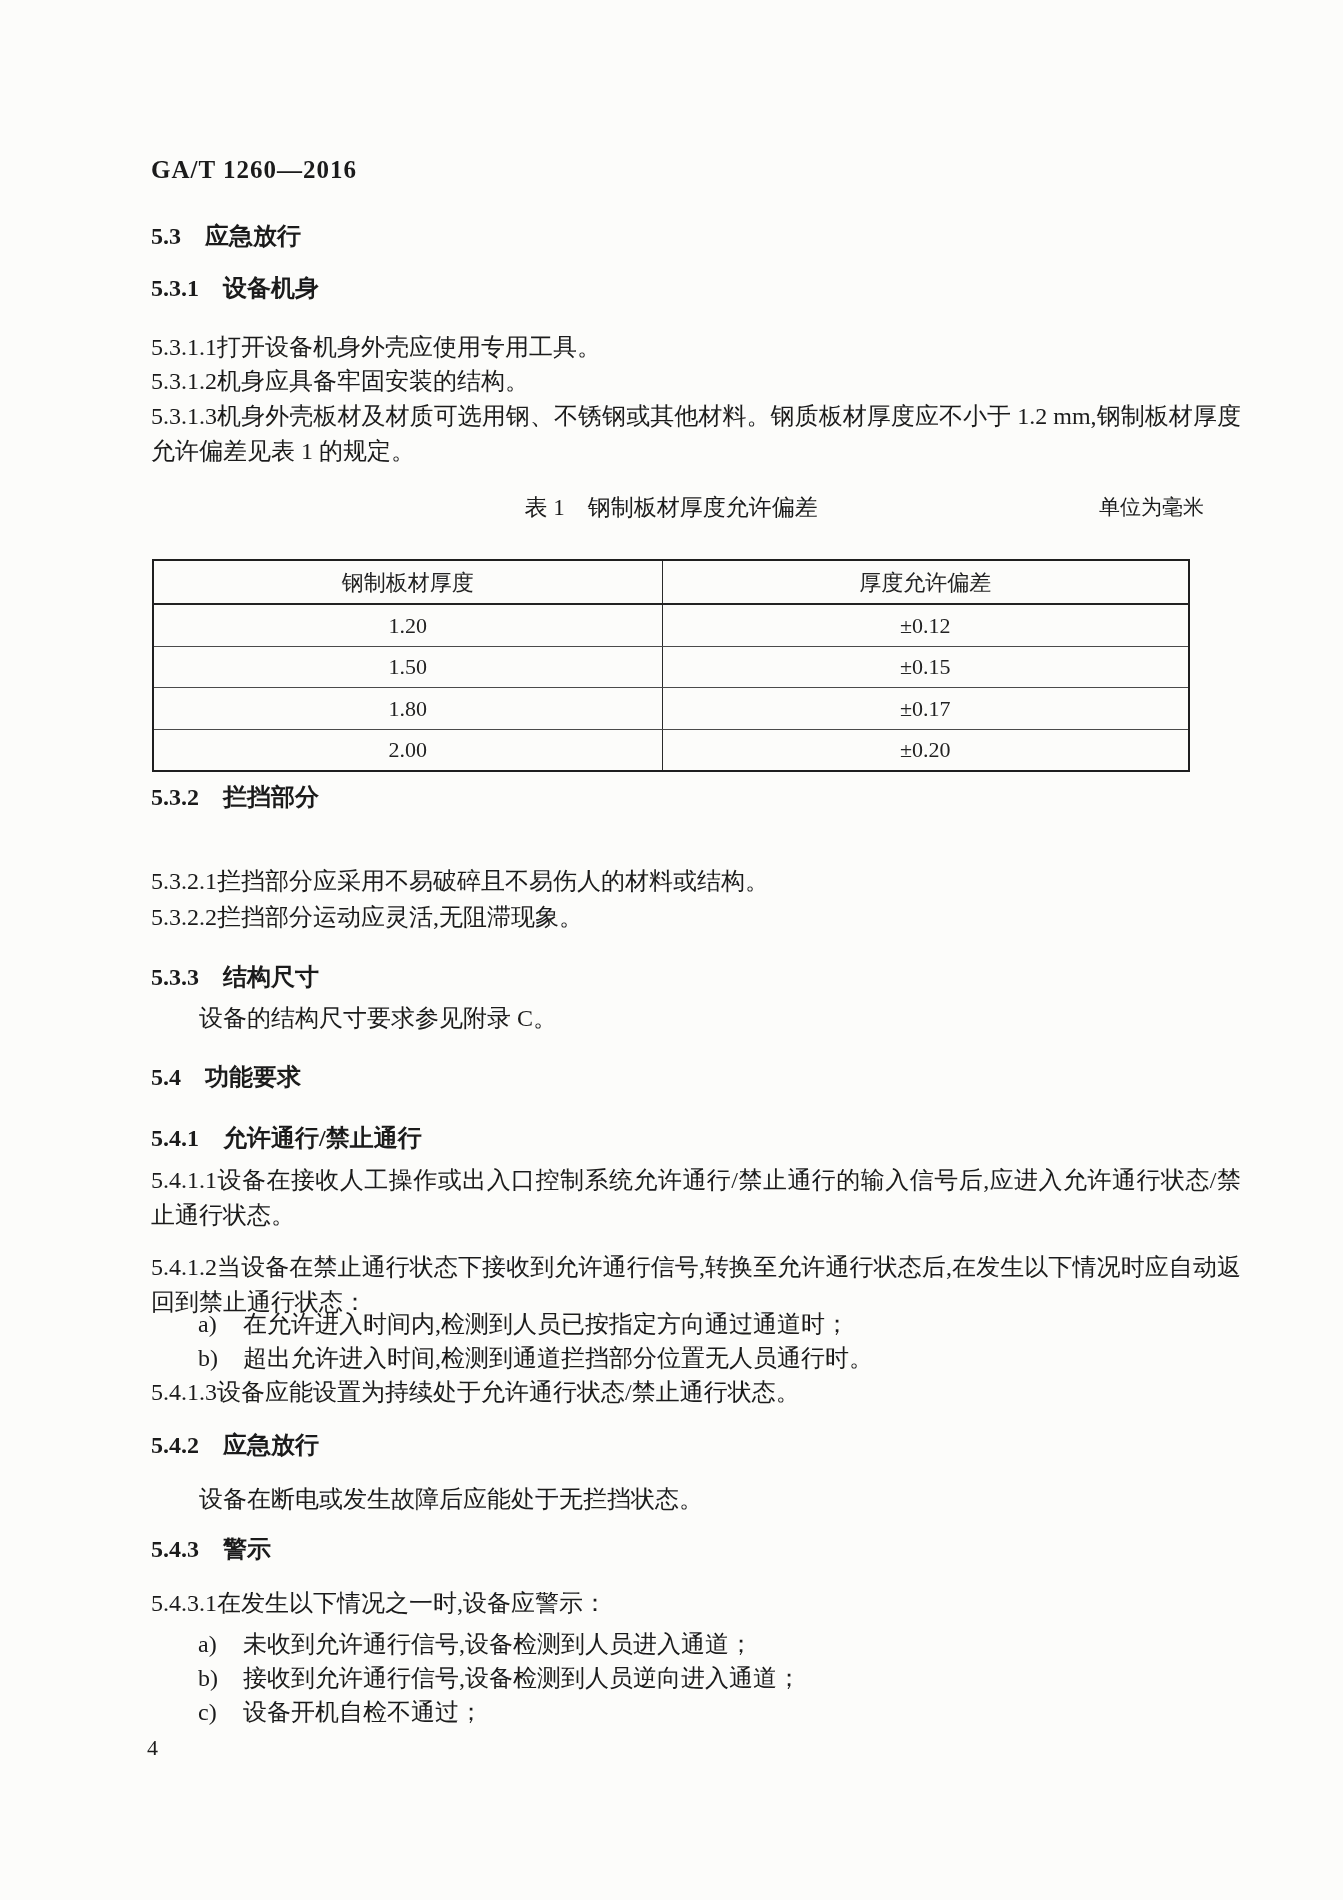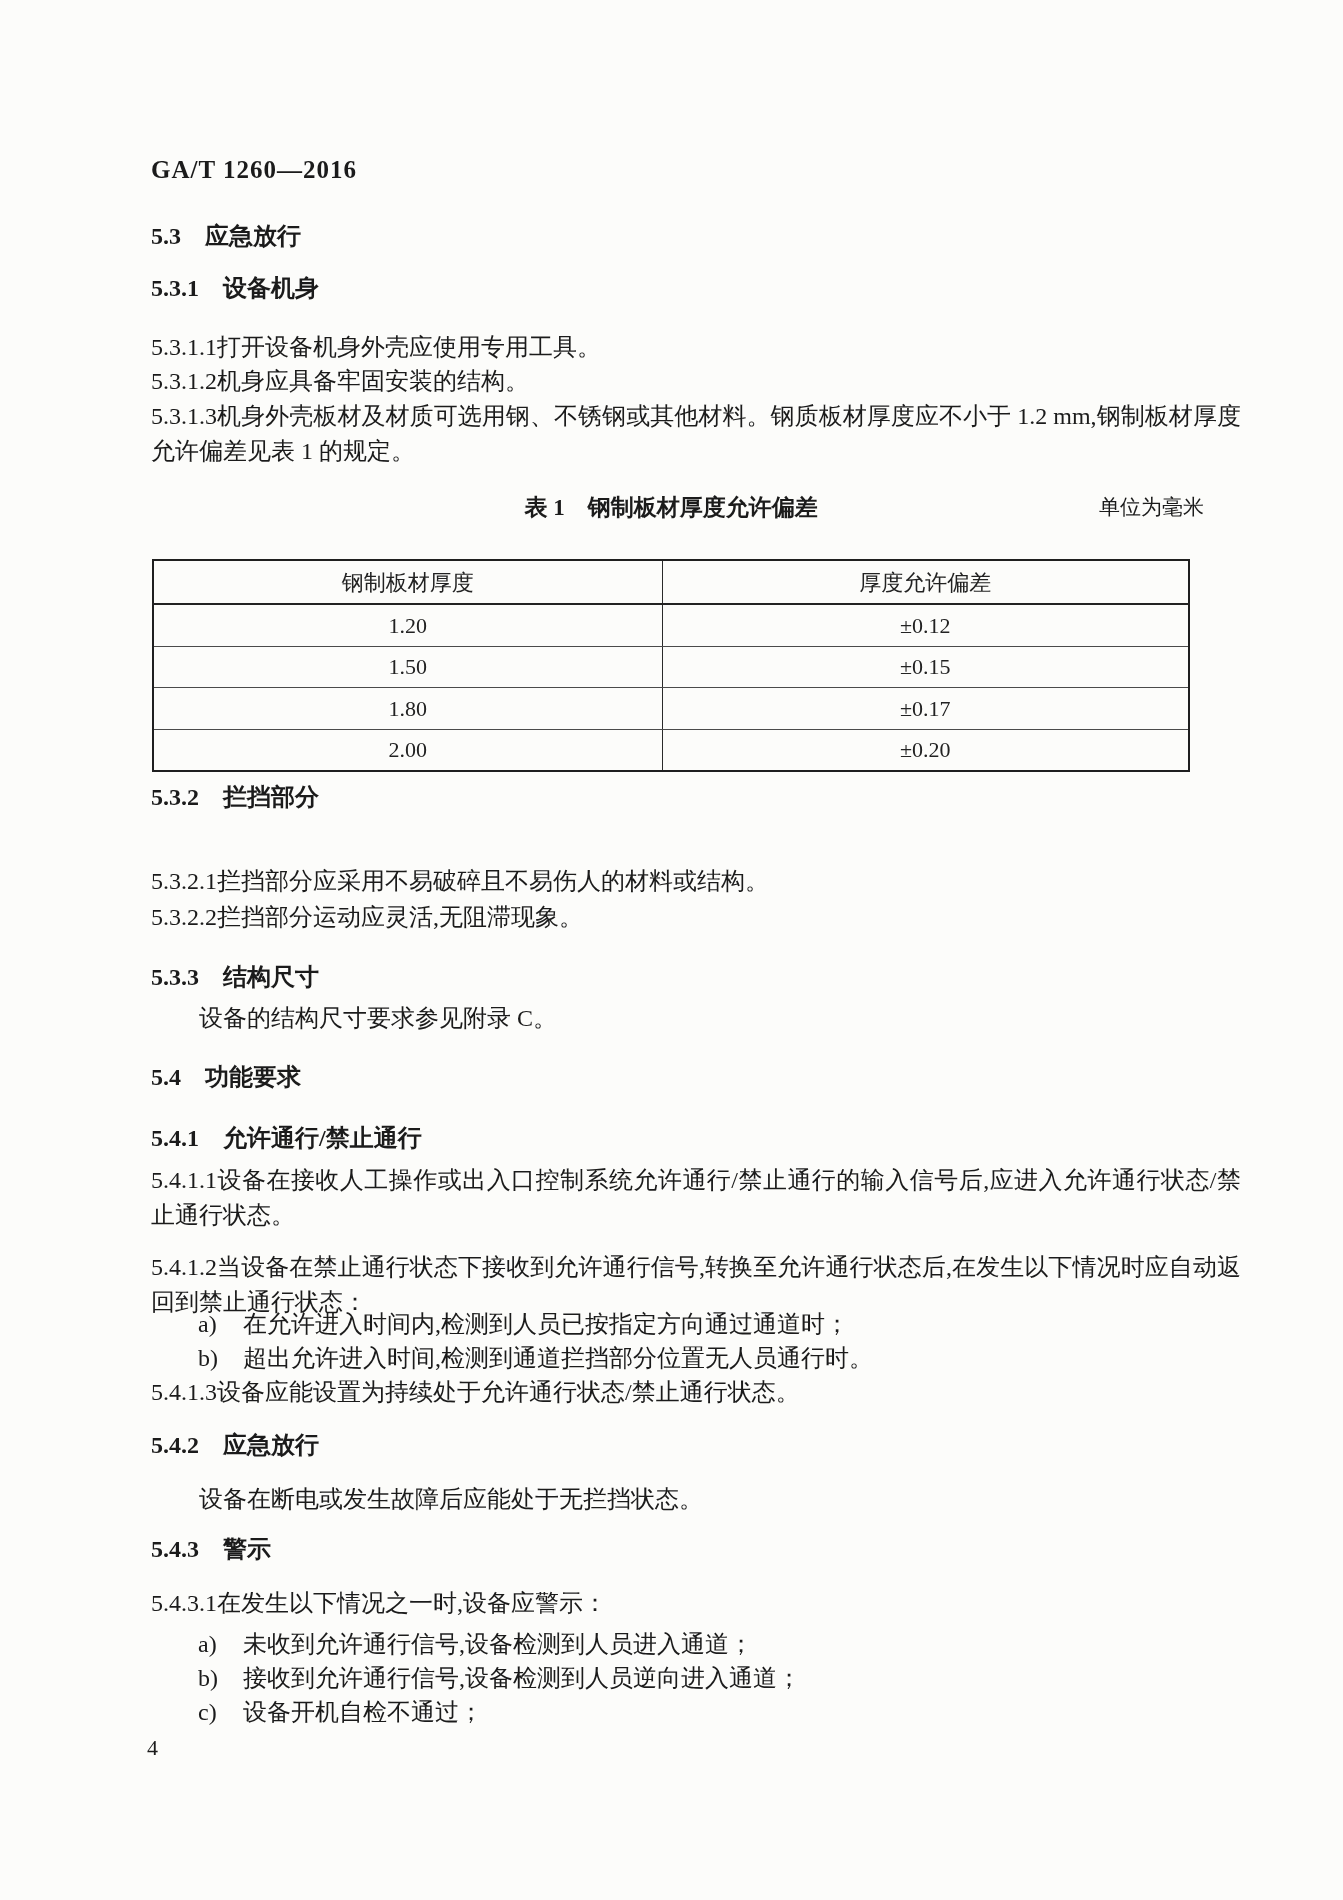--- a/index.html
+++ b/index.html
@@ -53,21 +53,21 @@
     left: 47px;
     width: 45px;
   }
   .tbl-caption-row {
     position: absolute;
     left: 152px;
     width: 1038px;
   }
   .tbl-caption {
     text-align: center;
-    font-weight: bold;
+    font-weight: normal;
     font-size: 23px;
   }
   .tbl-unit {
     position: absolute;
     right: -14px;
     top: 0;
     font-weight: normal;
     font-size: 21px;
   }
   table.tbl {

